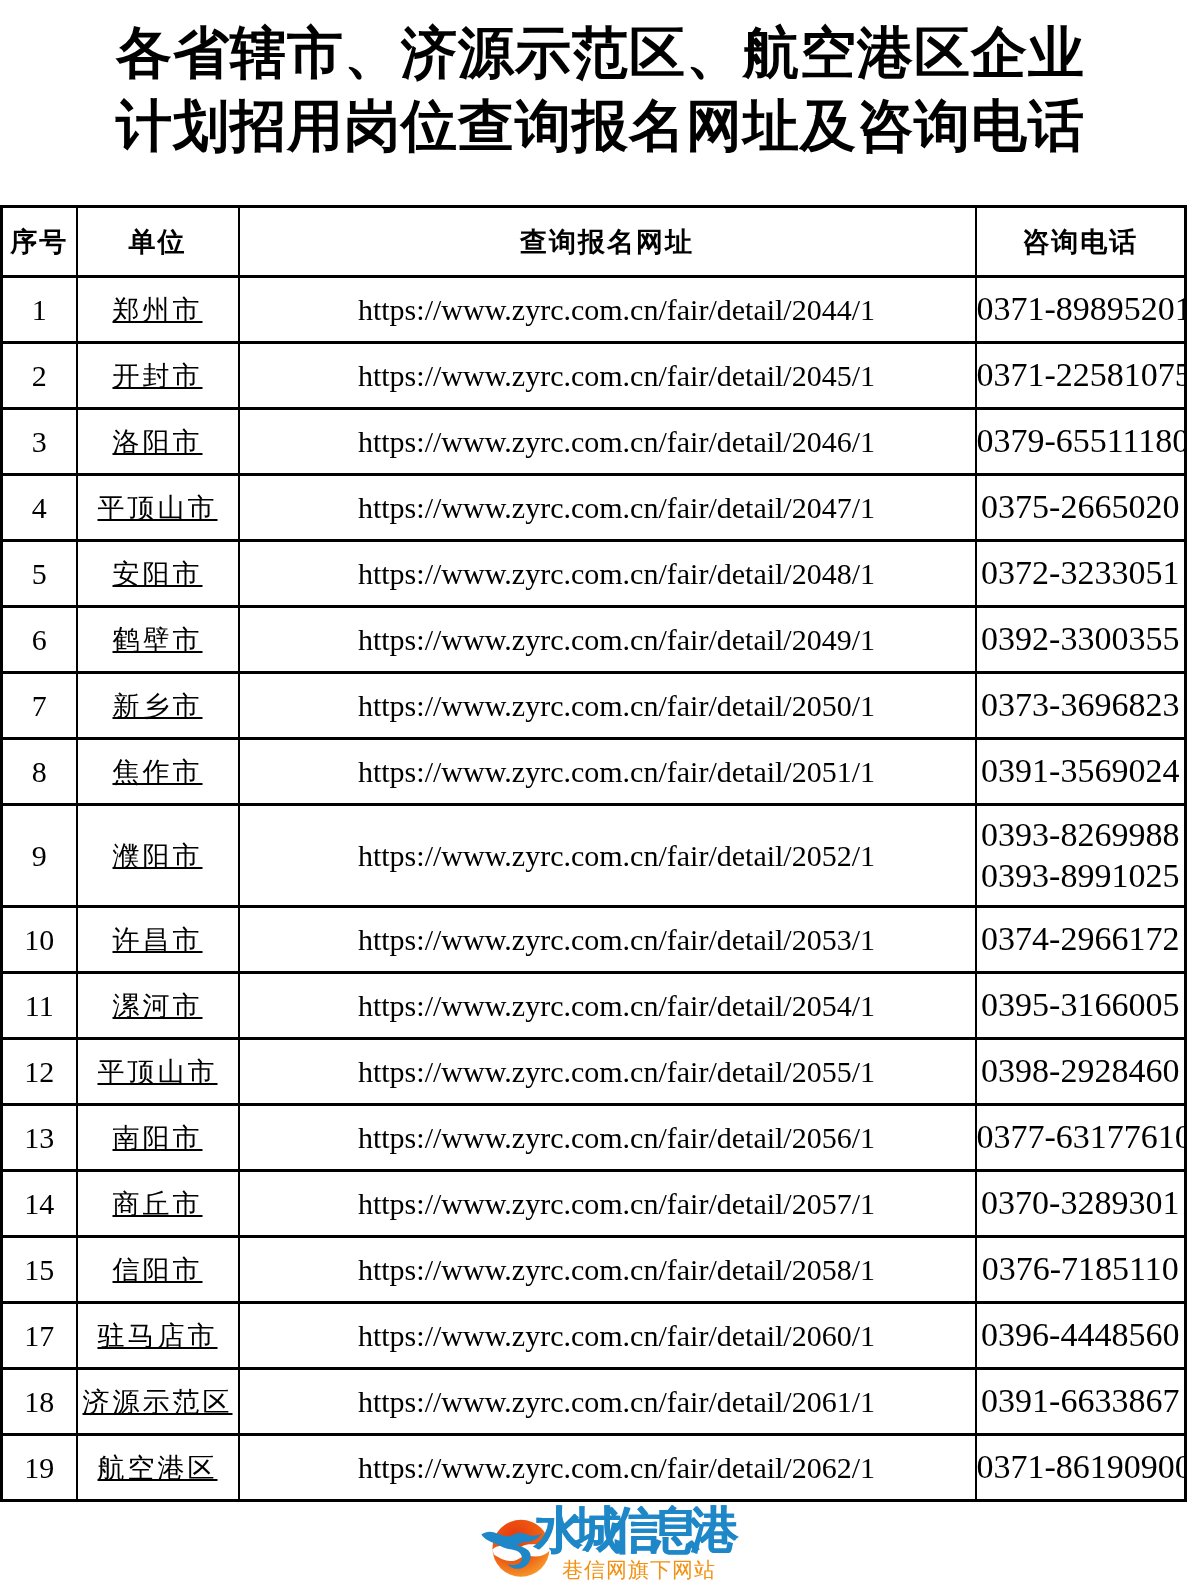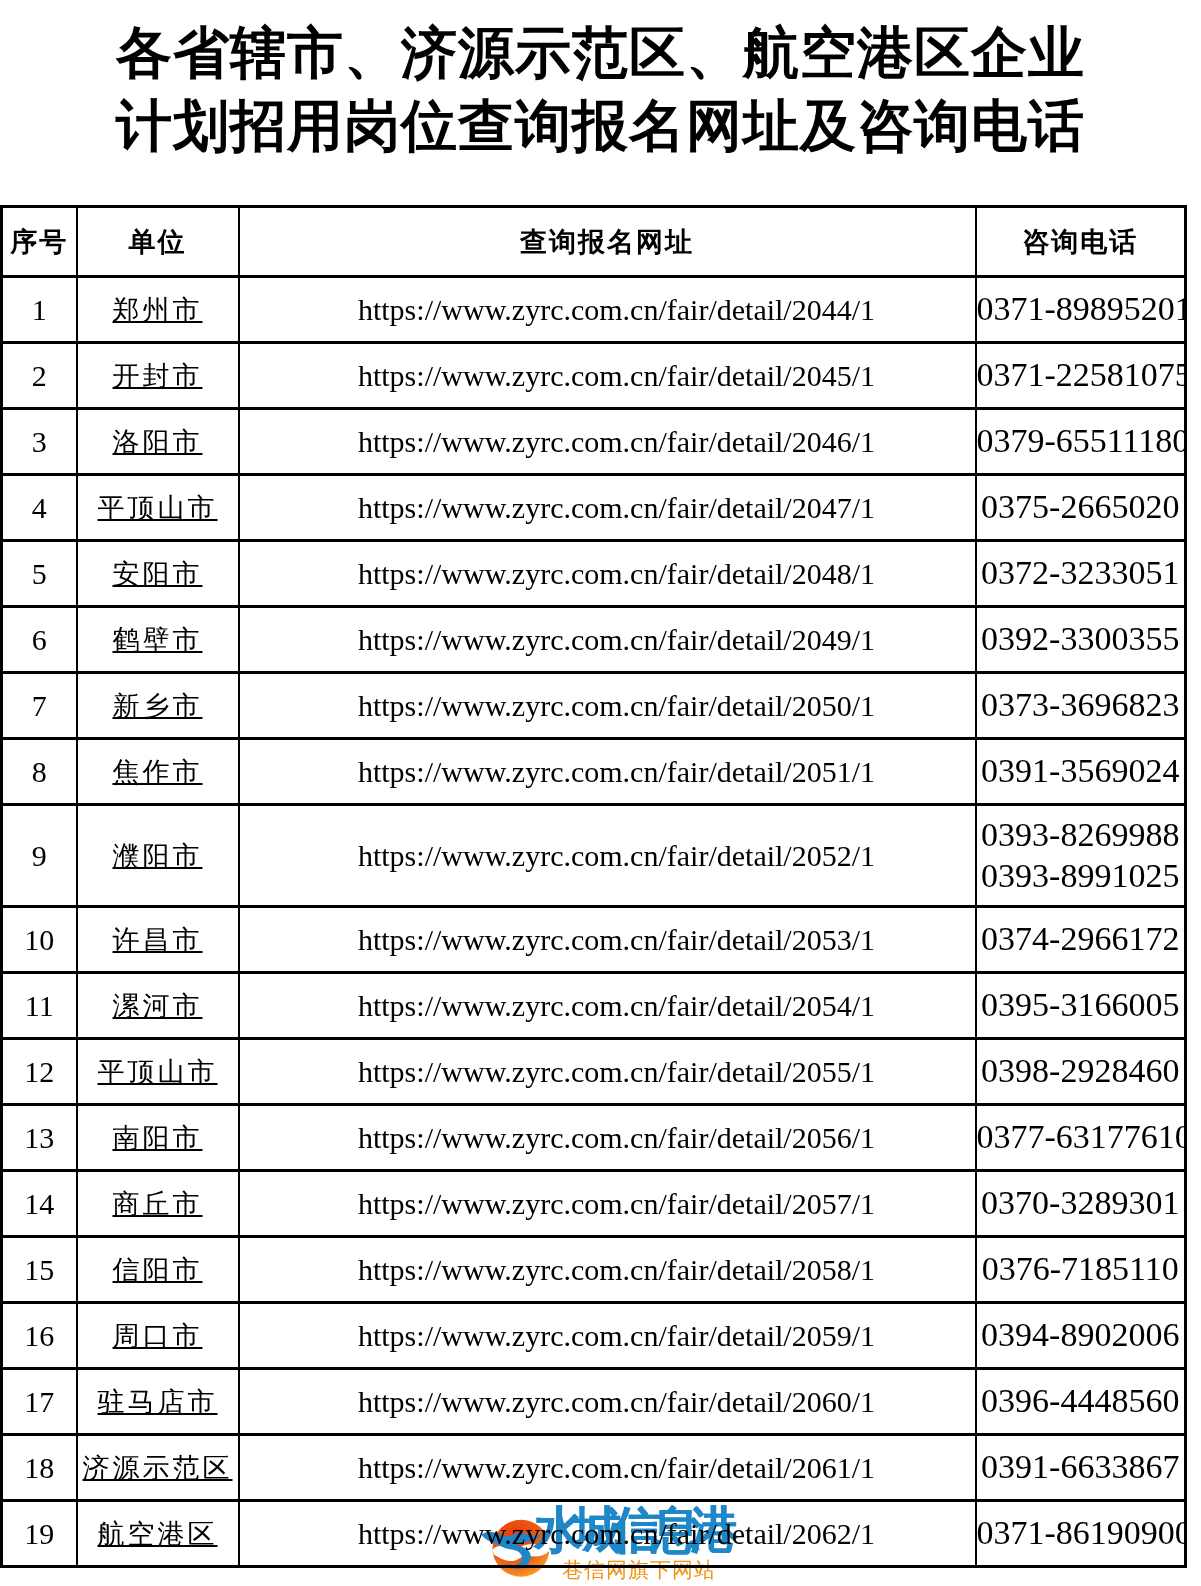--- a/index.html
+++ b/index.html
@@ -211,26 +211,20 @@
         <td class="no">14</td>
         <td class="unit">商丘市</td>
         <td class="url">https://www.zyrc.com.cn/fair/detail/2057/1</td>
         <td class="phone">0370-3289301</td>
       </tr>
       <tr>
         <td class="no">15</td>
         <td class="unit">信阳市</td>
         <td class="url">https://www.zyrc.com.cn/fair/detail/2058/1</td>
         <td class="phone">0376-7185110</td>
-      </tr>
-      <tr>
-        <td class="no">16</td>
-        <td class="unit">周口市</td>
-        <td class="url">https://www.zyrc.com.cn/fair/detail/2059/1</td>
-        <td class="phone">0394-8902006</td>
       </tr>
       <tr>
         <td class="no">17</td>
         <td class="unit">驻马店市</td>
         <td class="url">https://www.zyrc.com.cn/fair/detail/2060/1</td>
         <td class="phone">0396-4448560</td>
       </tr>
       <tr>
         <td class="no">18</td>
         <td class="unit">济源示范区</td>

